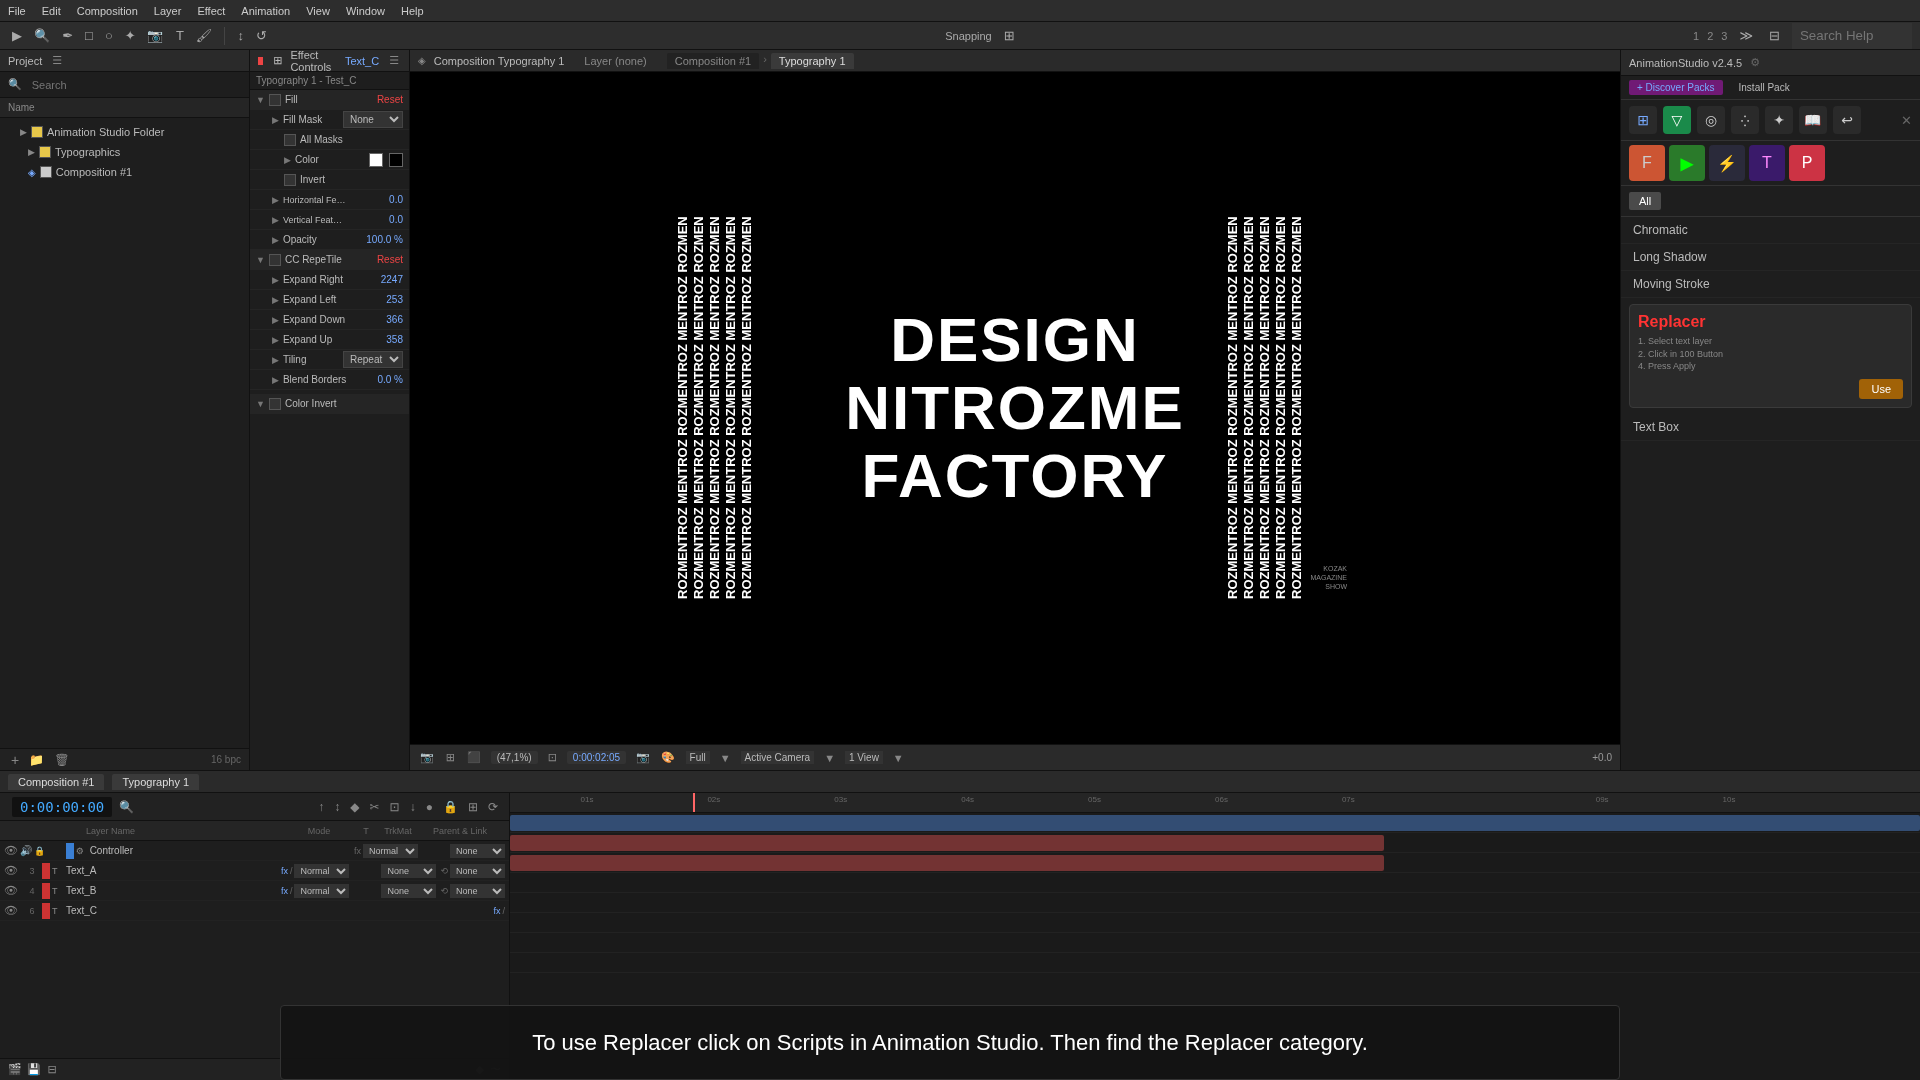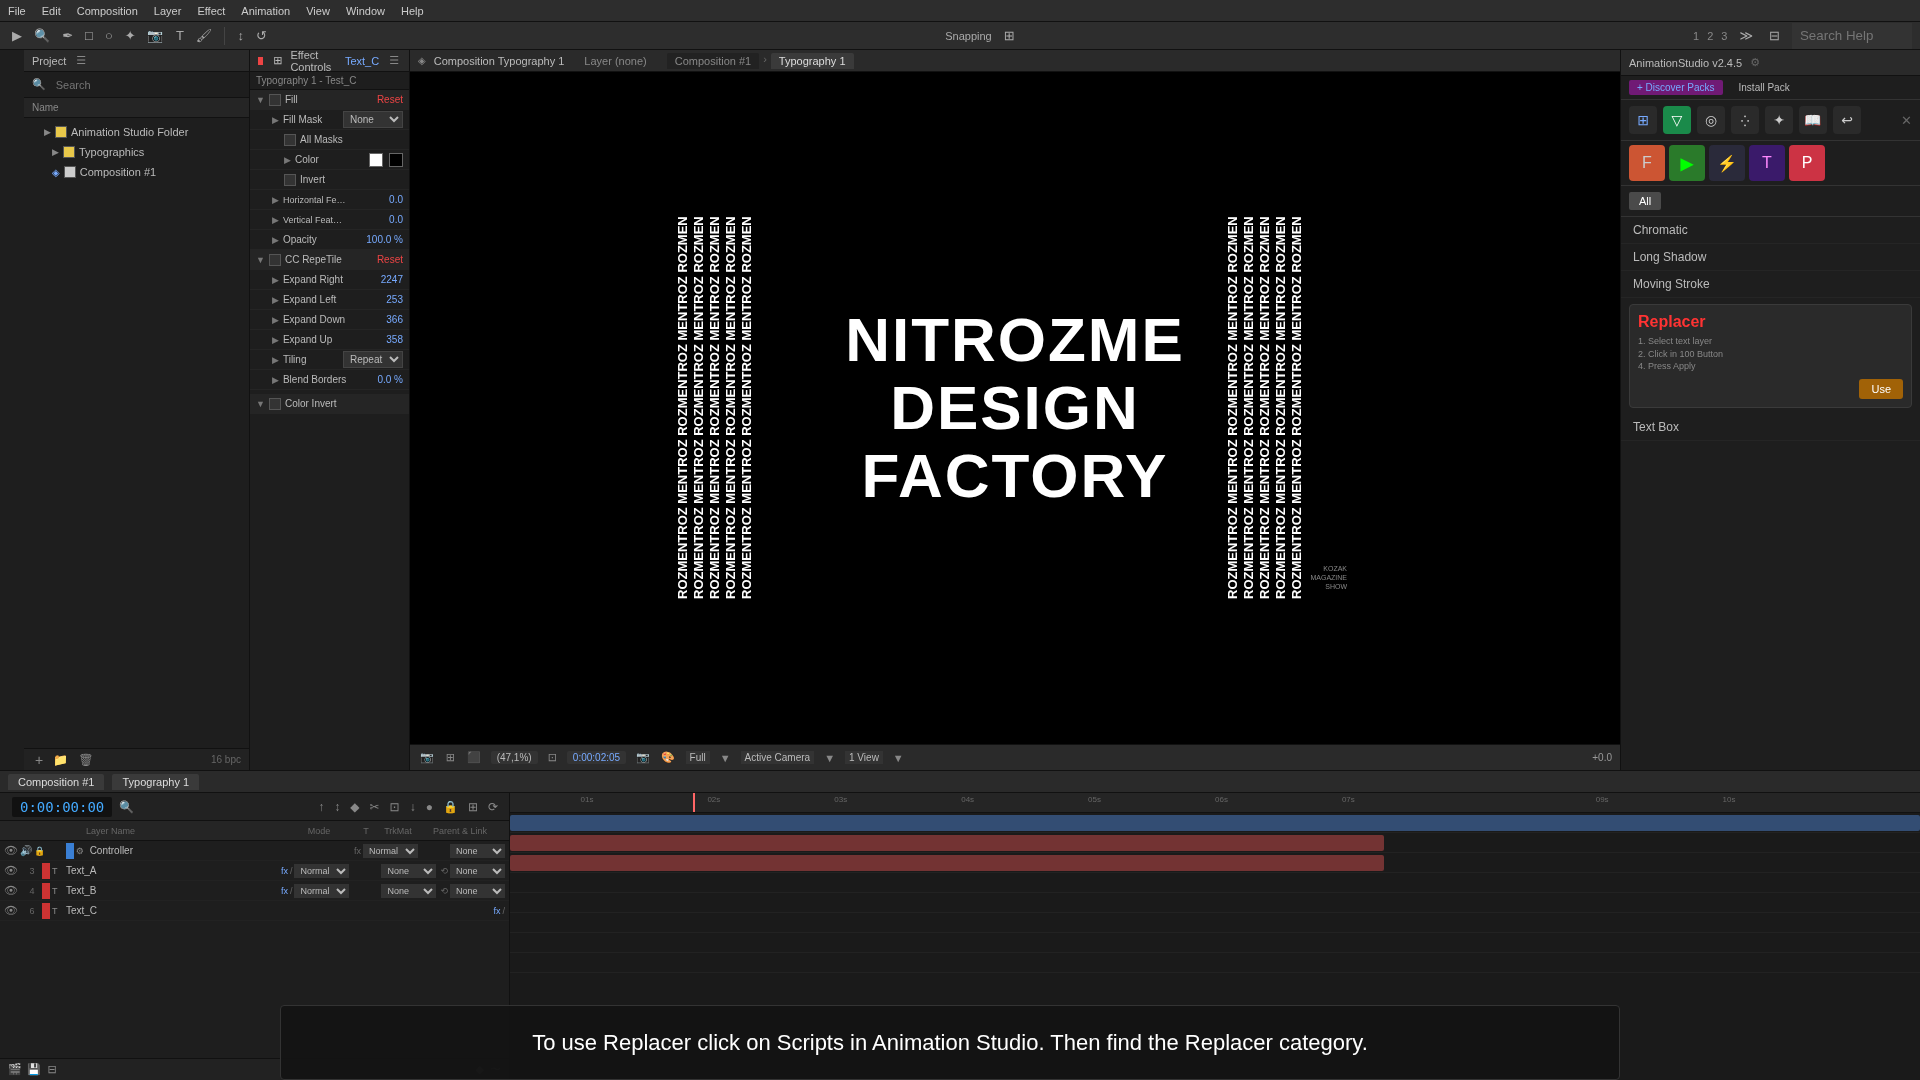--- a/index.html
+++ b/index.html
@@ -75,21 +75,20 @@
     }
 
     
     .left-panel {
       width: 250px;
       background: #1e1e1e;
       display: flex;
       flex-direction: column;
       border-right: 1px solid #111;
       flex-shrink: 0;
-      padding-left: 24px;
     }
     .panel-header {
       background: #2a2a2a;
       height: 22px;
       display: flex;
       align-items: center;
       padding: 0 8px;
       gap: 8px;
       border-bottom: 1px solid #111;
       font-size: 11px;
@@ -946,22 +945,22 @@
             <div class="repeating-text-item" style="font-size:13px;font-weight:900;color:#fff;writing-mode:vertical-rl;text-orientation:mixed;transform:rotate(180deg);overflow:hidden;white-space:nowrap;">ROZMENTROZ MENTROZ ROZMENTROZ MENTROZ ROZMENTROZ</div>
             <div class="repeating-text-item" style="font-size:13px;font-weight:900;color:#fff;writing-mode:vertical-rl;text-orientation:mixed;transform:rotate(180deg);overflow:hidden;white-space:nowrap;">ROZMENTROZ MENTROZ ROZMENTROZ MENTROZ ROZMENTROZ</div>
             <div class="repeating-text-item" style="font-size:13px;font-weight:900;color:#fff;writing-mode:vertical-rl;text-orientation:mixed;transform:rotate(180deg);overflow:hidden;white-space:nowrap;">ROZMENTROZ MENTROZ ROZMENTROZ MENTROZ ROZMENTROZ</div>
             <div class="repeating-text-item" style="font-size:13px;font-weight:900;color:#fff;writing-mode:vertical-rl;text-orientation:mixed;transform:rotate(180deg);overflow:hidden;white-space:nowrap;">ROZMENTROZ MENTROZ ROZMENTROZ MENTROZ ROZMENTROZ</div>
             <div class="repeating-text-item" style="font-size:13px;font-weight:900;color:#fff;writing-mode:vertical-rl;text-orientation:mixed;transform:rotate(180deg);overflow:hidden;white-space:nowrap;">ROZMENTROZ MENTROZ ROZMENTROZ MENTROZ ROZMENTROZ</div>
           </div>
         </div>
 
         <div class="main-text-center">
           <div class="main-title">
+            <div>DESIGN</div>
             <div>NITROZME</div>
-            <div>DESIGN</div>
             <div>FACTORY</div>
           </div>
         </div>
 
         <div class="vertical-text-right">
           <div class="repeating-text-col" style="display:flex;height:100%;gap:1px;">
             <div class="repeating-text-item" style="font-size:13px;font-weight:900;color:#fff;writing-mode:vertical-rl;text-orientation:mixed;transform:rotate(180deg);overflow:hidden;white-space:nowrap;">ROZMENTROZ MENTROZ ROZMENTROZ MENTROZ ROZMENTROZ</div>
             <div class="repeating-text-item" style="font-size:13px;font-weight:900;color:#fff;writing-mode:vertical-rl;text-orientation:mixed;transform:rotate(180deg);overflow:hidden;white-space:nowrap;">ROZMENTROZ MENTROZ ROZMENTROZ MENTROZ ROZMENTROZ</div>
             <div class="repeating-text-item" style="font-size:13px;font-weight:900;color:#fff;writing-mode:vertical-rl;text-orientation:mixed;transform:rotate(180deg);overflow:hidden;white-space:nowrap;">ROZMENTROZ MENTROZ ROZMENTROZ MENTROZ ROZMENTROZ</div>
             <div class="repeating-text-item" style="font-size:13px;font-weight:900;color:#fff;writing-mode:vertical-rl;text-orientation:mixed;transform:rotate(180deg);overflow:hidden;white-space:nowrap;">ROZMENTROZ MENTROZ ROZMENTROZ MENTROZ ROZMENTROZ</div>

